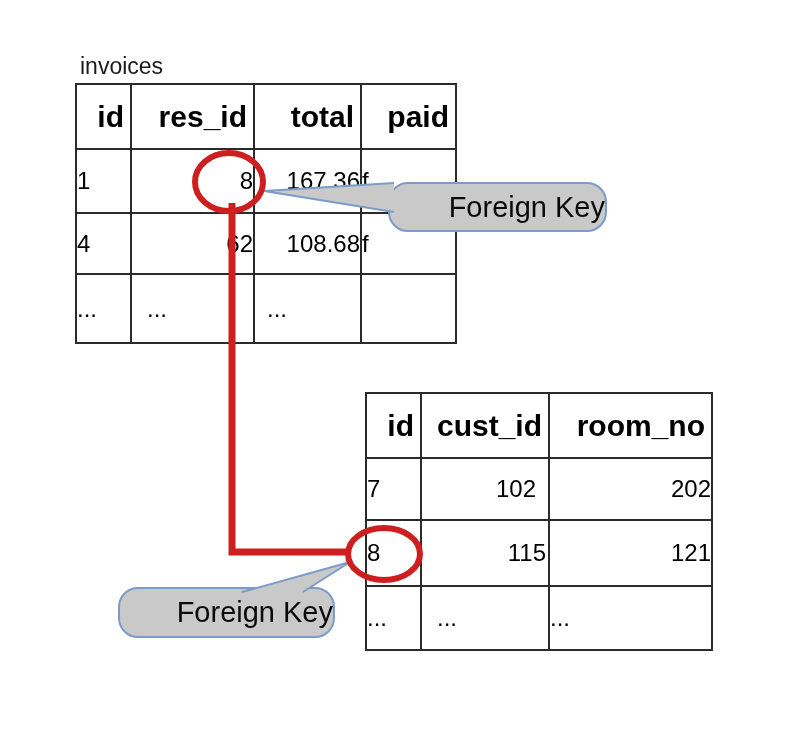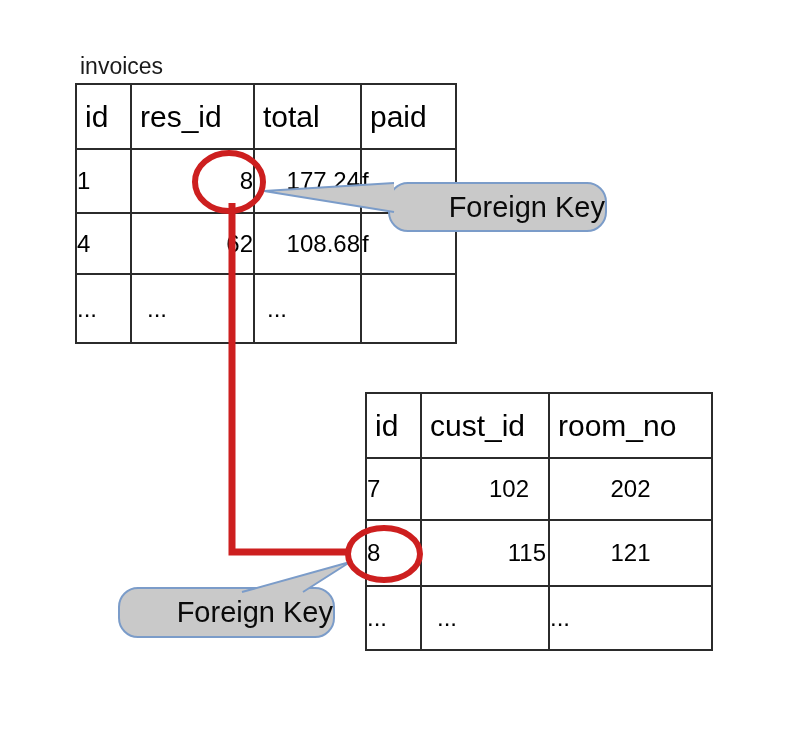--- a/index.html
+++ b/index.html
@@ -19,28 +19,28 @@
   }
   table.dtable{
     position:absolute;border-collapse:collapse;table-layout:fixed;background:#ffffff;
   }
   table.dtable th, table.dtable td{
     border:2px solid var(--table-border);
     overflow:hidden;white-space:nowrap;
     vertical-align:middle;
   }
   table.dtable th{
-    font-size:30px;font-weight:normal;text-align:left;padding:0 6px 0 8px;color:#000;
+    font-size:30px;font-weight:bold;text-align:right;padding:0 6px 0 8px;color:#000;
   }
   table.dtable td{
     font-size:24px;padding:0;color:#000;
   }
   td.al{text-align:left;padding-left:9px;}
   td.ar{text-align:right;padding-right:13px;}
-  td.ac{text-align:center;}
+  td.ac{text-align:right;}
   .callout{
     position:absolute;
     background:var(--callout-fill);
     border:2px solid var(--callout-border);
     border-radius:20px;
     display:flex;align-items:center;justify-content:flex-end;
     font-size:29px;color:#0a0a0a;
     box-sizing:border-box;
     z-index:5;
   }
@@ -69,21 +69,21 @@
     <tbody>
         <tr style="height:65px">
       <th>id</th>
       <th>res_id</th>
       <th>total</th>
       <th>paid</th>
     </tr>
     <tr style="height:64px">
       <td class="al">1</td>
       <td class="ar">8</td>
-      <td class="ar">177.24</td>
+      <td class="ar">167.36</td>
       <td class="al">f</td>
     </tr>
     <tr style="height:61px">
       <td class="al">4</td>
       <td class="ar">62</td>
       <td class="ar">108.68</td>
       <td class="al">f</td>
     </tr>
     <tr style="height:69px">
       <td class="al">...</td>
@@ -102,21 +102,21 @@
         <col style="width:163px">
     </colgroup>
     <tbody>
         <tr style="height:65px">
       <th>id</th>
       <th>cust_id</th>
       <th>room_no</th>
     </tr>
     <tr style="height:62px">
       <td class="al">7</td>
-      <td class="ar" style="padding-right:19px">102</td>
+      <td class="ar" style="padding-right:12px">102</td>
       <td class="ac">202</td>
     </tr>
     <tr style="height:66px">
       <td class="al">8</td>
       <td class="ar" style="padding-right:2px">115</td>
       <td class="ac">121</td>
     </tr>
     <tr style="height:64px">
       <td class="al">...</td>
       <td class="al" style="padding-left:15px">...</td>

